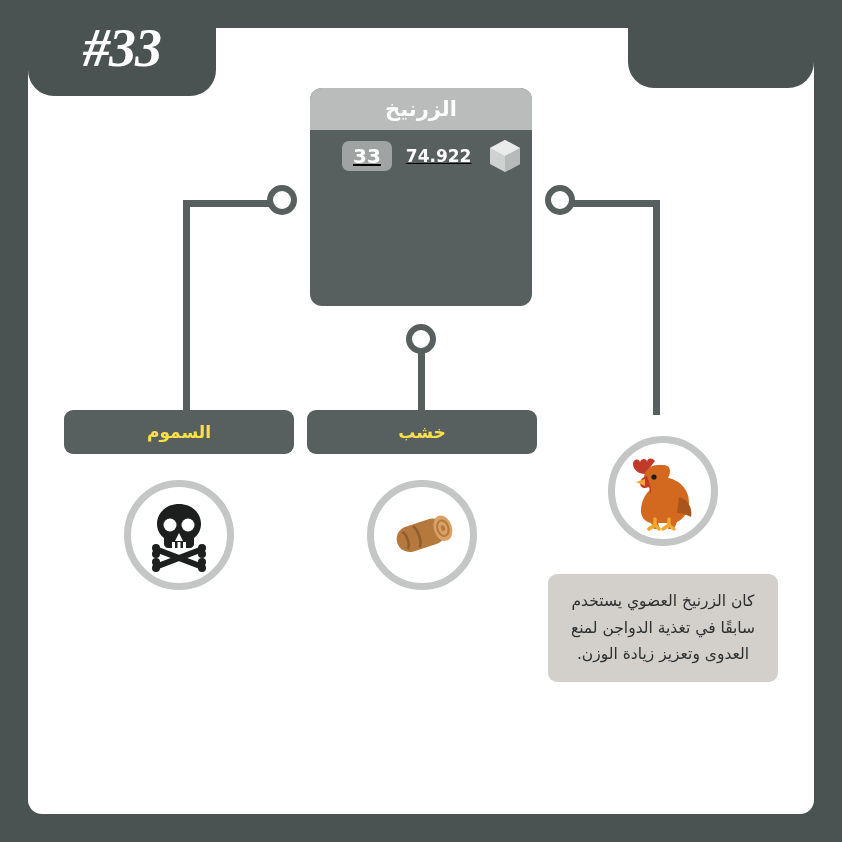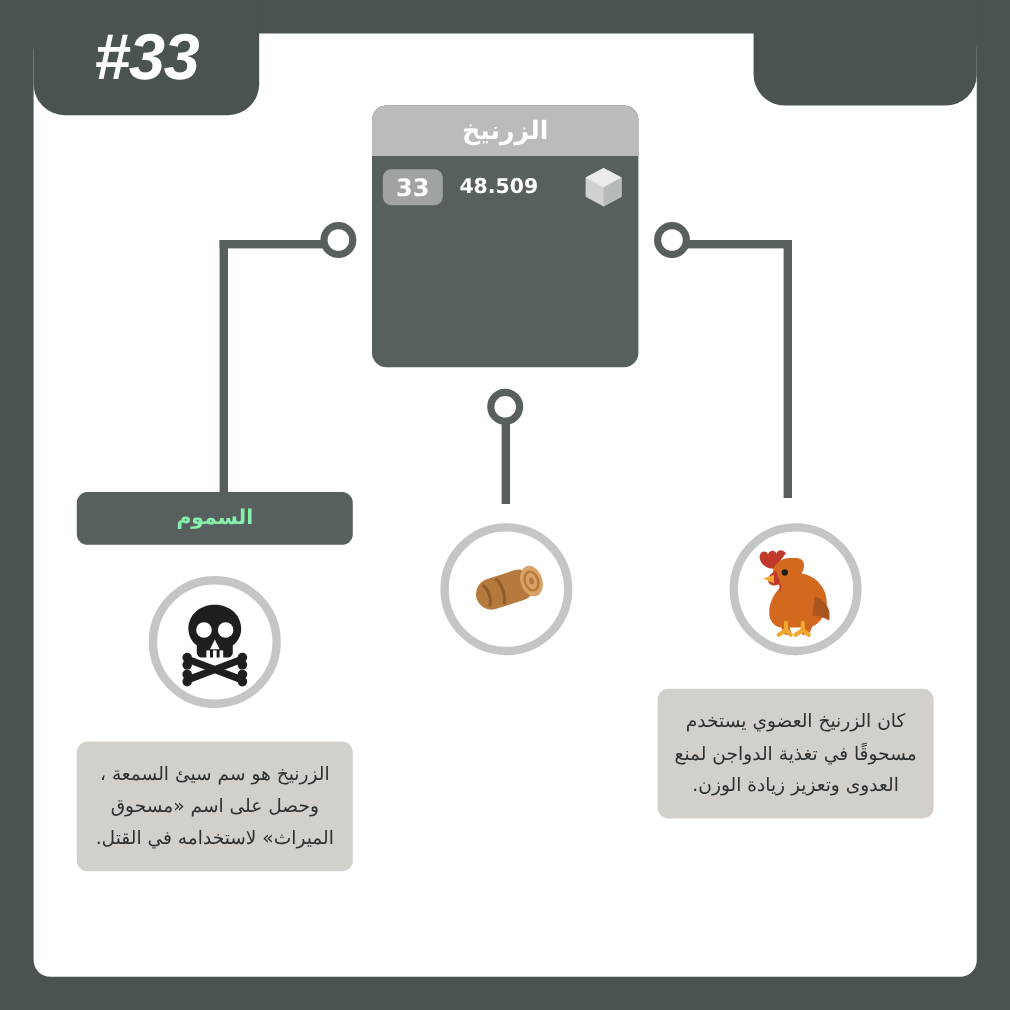--- a/index.html
+++ b/index.html
@@ -32,21 +32,21 @@
     align-items: center;
     justify-content: center;
     z-index: 6;
   }
   .number-tab span {
     color: #ffffff;
     font-size: 54px;
     font-weight: bold;
     font-style: italic;
     letter-spacing: -1px;
-    font-family: Liberation Sans, sans-serif;
+    font-family: Liberation Serif, serif;
   }
   .mini-table-tab {
     position: absolute;
     right: 28px;
     top: 0;
     width: 186px;
     height: 88px;
     background: #4a5252;
     border-bottom-left-radius: 26px;
     border-bottom-right-radius: 26px;
@@ -113,22 +113,23 @@
     text-align: center;
     line-height: 118px;
     letter-spacing: 1px;
     font-family: "DejaVu Sans", "Liberation Sans", sans-serif;
   }
   .element-footer {
     direction: ltr;
     display: flex;
     align-items: center;
     gap: 14px;
-    padding: 0 9px;
+    padding: 0 32px;
     height: 52px;
+    text-decoration: underline;
   }
   .atomic-number {
     background: #9fa4a2;
     color: #ffffff;
     font-size: 20px;
     font-weight: bold;
     border-radius: 7px;
     padding: 5px 11px;
     line-height: 1;
   }
@@ -170,21 +171,21 @@
   .col-left { left: 64px; }
   .col-header {
     height: 44px;
     background: #58605f;
     border-radius: 9px;
     display: flex;
     align-items: center;
     justify-content: center;
   }
   .col-header span {
-    color: #86efac;
+    color: #fde047;
     font-size: 17px;
     font-weight: bold;
   }
   .circle-wrap {
     margin: 26px auto 0;
     width: 110px;
     height: 110px;
     border-radius: 50%;
     background: #ffffff;
     border: 7px solid #c3c6c4;
@@ -328,21 +329,21 @@
   <div class="node" style="left:267px;top:185px;"></div>
   <div class="node" style="left:545px;top:185px;"></div>
   <div class="node" style="left:406px;top:324px;"></div>
 
   <div class="element-card">
     <div class="element-name-bar">
       <span>الزرنيخ</span>
     </div>
     <div class="element-footer">
       <div class="atomic-number">33</div>
-      <div class="atomic-mass">48.509</div>
+      <div class="atomic-mass">74.922</div>
       <div class="state-icon">
         <svg viewBox="0 0 40 40" width="40" height="40">
           <polygon points="20,4 35,12 35,28 20,36 5,28 5,12" fill="#cfd2d0"></polygon>
           <polygon points="20,4 35,12 20,20 5,12" fill="#e9ecea"></polygon>
           <polygon points="20,20 35,12 35,28 20,36" fill="#b6bab8"></polygon>
         </svg>
       </div>
     </div>
   </div>
 
@@ -370,24 +371,26 @@
             <circle cx="16" cy="58" r="4"></circle>
           <circle cx="62" cy="52" r="4"></circle>
             <circle cx="62" cy="58" r="4"></circle>
           <circle cx="16" cy="66" r="4"></circle>
             <circle cx="16" cy="72" r="4"></circle>
           <circle cx="62" cy="66" r="4"></circle>
             <circle cx="62" cy="72" r="4"></circle>
         </g>
       </svg>
     </div>
-    <div class="desc">الزرنيخ هو سم سيئ السمعة ، وحصل على اسم «مسحوق الميراث» لاستخدامه في القتل.</div>
   </div>
 
   <div class="col col-mid">
+    <div class="col-header">
+      <span>خشب</span>
+    </div>
     <div class="circle-wrap">
       <svg width="80" height="70" viewBox="0 0 80 70">
         <g transform="rotate(-18 40 35)">
           <rect x="14" y="22" width="50" height="26" rx="13" fill="#b5793e"></rect>
           <ellipse cx="62" cy="35" rx="9" ry="13" fill="#d8a165"></ellipse>
           <ellipse cx="62" cy="35" rx="5.5" ry="8" fill="none" stroke="#b5793e" stroke-width="2"></ellipse>
           <ellipse cx="62" cy="35" rx="2" ry="3" fill="#b5793e"></ellipse>
           <path d="M22 26c4 3 4 15 0 18" stroke="#8f5c2d" stroke-width="2.5" fill="none"></path>
           <path d="M34 24c4 4 4 18 0 22" stroke="#8f5c2d" stroke-width="2.5" fill="none"></path>
         </g>
@@ -408,16 +411,16 @@
         <g stroke="#f0a830" stroke-width="3.5" stroke-linecap="round">
           <line x1="30" y1="68" x2="30" y2="74"></line>
           <line x1="44" y1="68" x2="44" y2="74"></line>
           <line x1="30" y1="74" x2="24" y2="78"></line>
           <line x1="30" y1="74" x2="34" y2="78"></line>
           <line x1="44" y1="74" x2="38" y2="78"></line>
           <line x1="44" y1="74" x2="49" y2="78"></line>
         </g>
       </svg>
     </div>
-    <div class="desc">كان الزرنيخ العضوي يستخدم مسحوقًا في تغذية الدواجن لمنع العدوى وتعزيز زيادة الوزن.</div>
+    <div class="desc">كان الزرنيخ العضوي يستخدم سابقًا في تغذية الدواجن لمنع العدوى وتعزيز زيادة الوزن.</div>
   </div>
 
 </div>
 
 </body></html>

